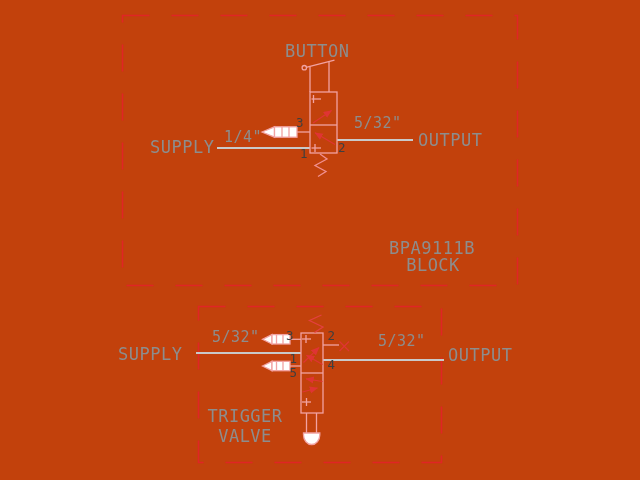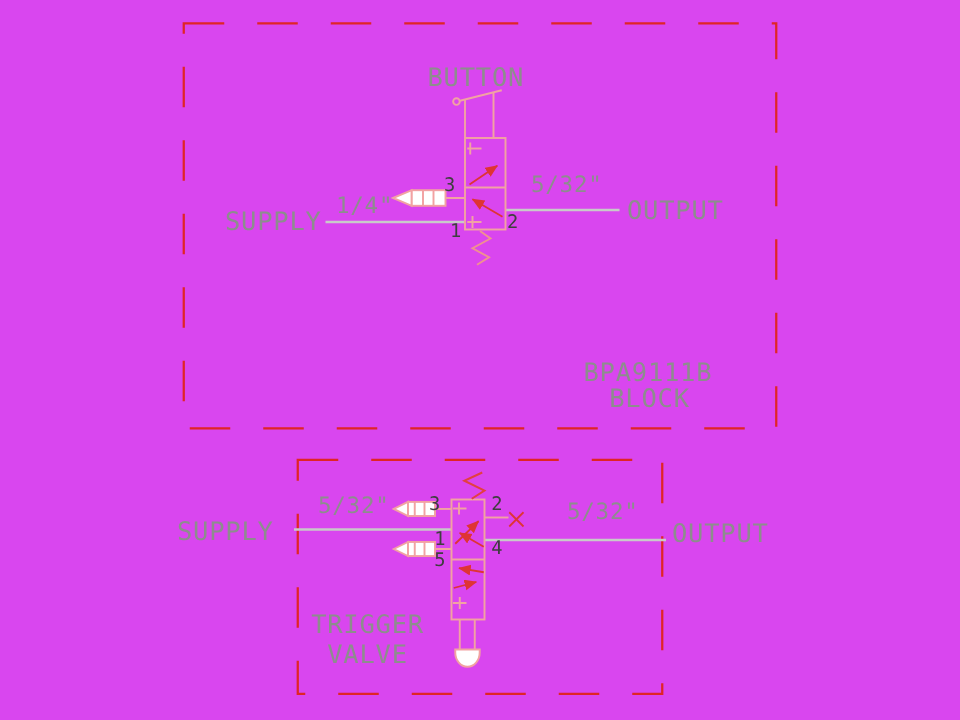--- a/index.html
+++ b/index.html
@@ -1,16 +1,16 @@
 <!DOCTYPE html>
 <html><head>
 <meta charset="utf-8">
 <style>
   html,body{margin:0;padding:0;background:#ffffff;}
-  .stage{position:relative;width:640px;height:480px;background:#d946ef;overflow:hidden;}
+  .stage{position:relative;width:640px;height:480px;background:#c2410c;overflow:hidden;}
   svg{display:block;}
   text{font-family:"DejaVu Sans Mono","Liberation Mono",monospace;}
   .lbl{fill:#8d8d8d;font-size:17px;letter-spacing:0.5px;}
   .size{fill:#8d8d8d;font-size:15px;letter-spacing:0.5px;}
   .port{fill:#3f3f3f;font-size:12.5px;}
   .pink{stroke:#f2a2a2;fill:none;stroke-width:1.3;}
   .pinkfill{stroke:#f2a2a2;fill:#ffffff;stroke-width:1.3;}
   .red{stroke:#df3434;fill:none;stroke-width:1.2;}
   .gray{stroke:#c9c9c9;fill:none;stroke-width:1.8;}
   .dash{stroke:#e02525;fill:none;stroke-width:1.5;stroke-dasharray:27 22;}

